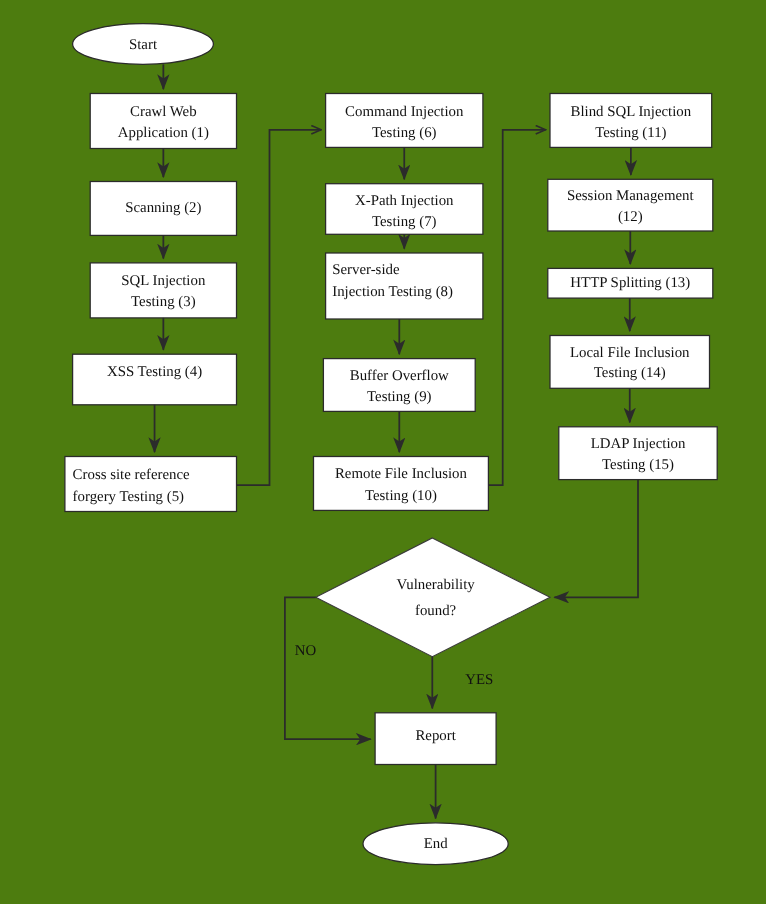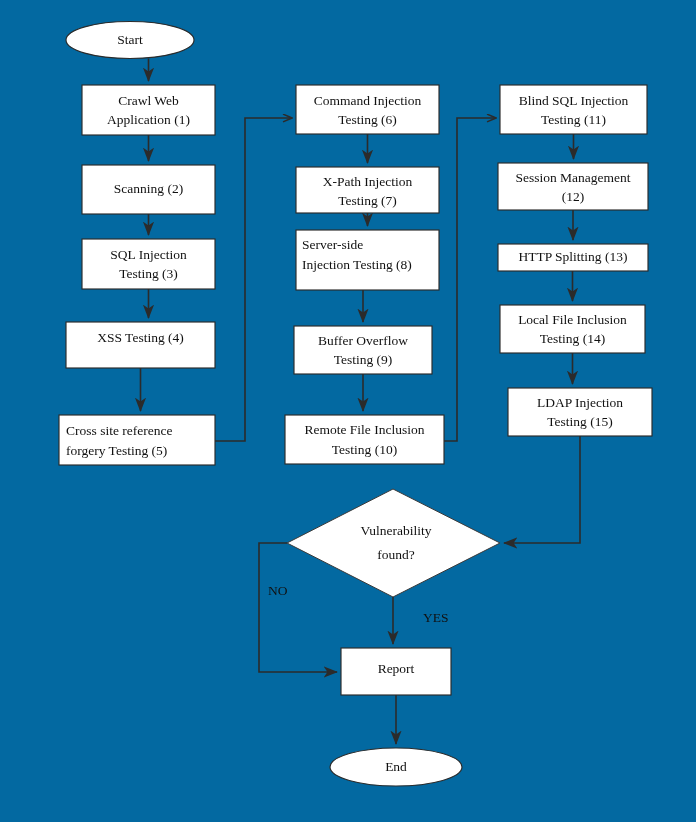--- a/index.html
+++ b/index.html
@@ -10,21 +10,21 @@
   body {
     width: 696px;
     height: 822px;
     font-family: "Liberation Serif", serif;
     overflow: hidden;
   }
   #flowchart-root {
     position: relative;
     width: 696px;
     height: 822px;
-    background: #0369a1;
+    background: #4d7c0f;
   }
   svg#flow-svg {
     display: block;
     width: 696px;
     height: 822px;
   }
   .node-shape {
     fill: #ffffff;
     stroke: #2b2b2b;
     stroke-width: 1.15;

